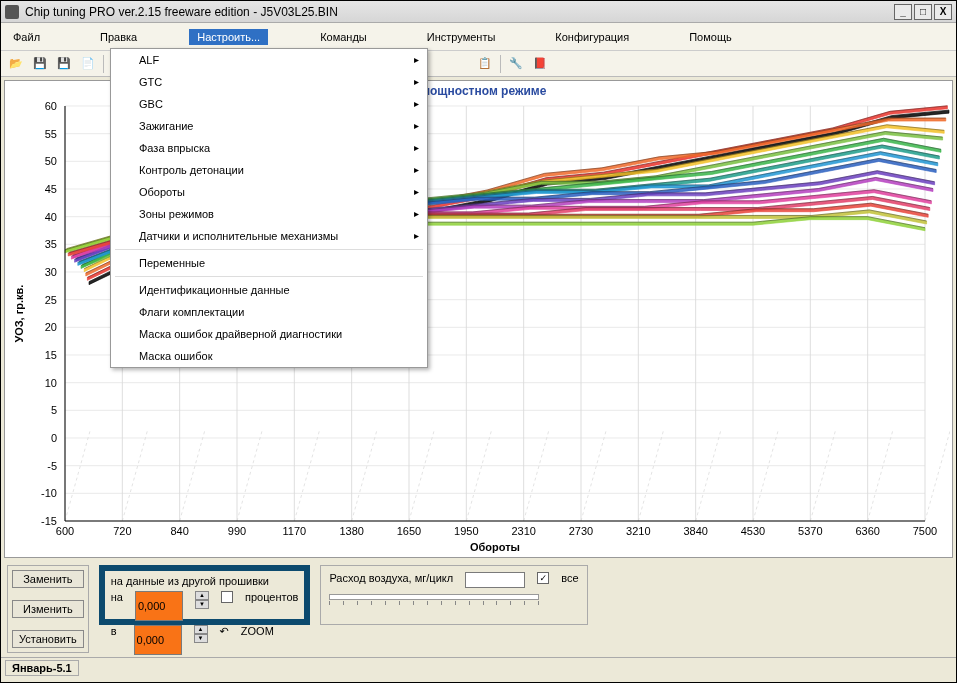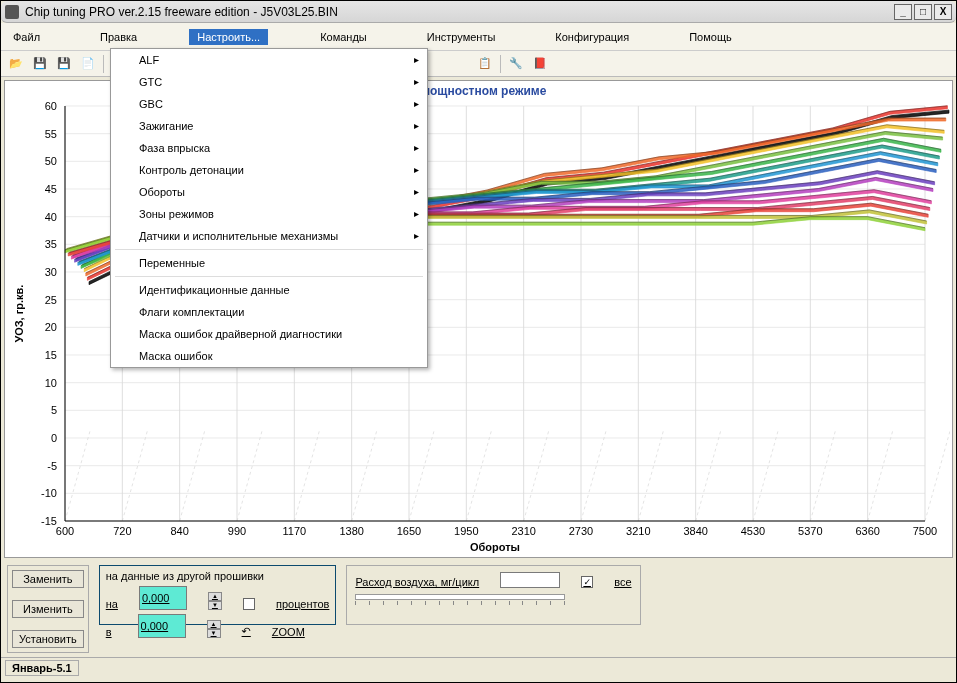--- a/index.html
+++ b/index.html
@@ -1,18 +1,18 @@
 <!DOCTYPE html>
 <html><head>
 <meta charset="utf-8">
 <style>
 * { box-sizing: border-box; margin: 0; padding: 0; }
 body { font-family: "Tahoma", sans-serif; font-size: 11px; background: #ece9d8; width: 957px; height: 683px; overflow: hidden; border: 1px solid #000; }
 
-.titlebar { background: linear-gradient(#e6e6e6, #d6d6d6); height: 22px; display: flex; align-items: center; padding: 0 4px; border-bottom: 1px solid #aaa; border-radius: 6px; }
+.titlebar { background: linear-gradient(#e6e6e6, #d6d6d6); height: 22px; display: flex; align-items: center; padding: 0 4px; border-bottom: 1px solid #aaa; }
 .titlebar .app-icon { width: 14px; height: 14px; background: #555; margin-right: 6px; border-radius: 2px; }
 .titlebar .title { flex: 1; font-size: 12px; color: #000; }
 .titlebar .win-btn { width: 18px; height: 16px; border: 1px solid #666; background: #eaeaea; margin-left: 2px; display: flex; align-items: center; justify-content: center; font-size: 10px; font-weight: bold; cursor: pointer; }
 
 .menubar { background: #f5f3ea; height: 28px; display: flex; align-items: center; padding: 0 4px; border-bottom: 1px solid #ccc; position: relative; gap: 44px; }
 .menubar .menu { padding: 2px 8px; cursor: pointer; }
 .menubar .menu.active { background: #2f70c4; color: #fff; }
 
 .dropdown { position: absolute; top: 48px; left: 110px; width: 318px; background: #fff; border: 1px solid #999; box-shadow: 2px 2px 4px rgba(0,0,0,.3); z-index: 100; }
 .dropdown .dd-item { padding: 5px 12px 5px 28px; cursor: pointer; white-space: nowrap; position: relative; }
@@ -22,23 +22,23 @@
 .toolbar { height: 26px; background: #f5f3ea; display: flex; align-items: center; padding: 0 6px; gap: 6px; border-bottom: 1px solid #bbb; }
 .toolbar .tool { width: 18px; height: 18px; display: flex; align-items: center; justify-content: center; cursor: pointer; }
 
 .chart-area { background: #fff; margin: 3px; height: 478px; border: 1px solid #999; position: relative; overflow: hidden; }
 .chart-title { text-align: center; font-weight: bold; color: #2a4ba0; padding: 3px 0; font-size: 12px; }
 .chart-svg { display: block; }
 
 .bottom-panel { display: flex; padding: 4px 6px; gap: 10px; align-items: flex-start; }
 .btn-group { display: flex; flex-direction: column; gap: 12px; border: 1px solid #aaa; padding: 4px; background: #ece9d8; }
 .btn { border: 1px solid #888; background: #e9e6d8; padding: 2px 6px; font-size: 11px; cursor: pointer; min-width: 70px; text-align: center; }
-.fieldset { border: 1px solid #0c4a6e; padding: 4px 6px; background: #ece9d8; height: 60px; }
-.field-row { display: flex; align-items: flex-end; gap: 21px; margin-bottom: 4px; text-decoration: underline; }
-.num-input { width: 48px; height: 24px; border: 1px solid #7a7a7a; background: #5eead4; font-size: 11px; padding: 0 2px; }
+.fieldset { border: 6px solid #0c4a6e; padding: 4px 6px; background: #ece9d8; height: 60px; }
+.field-row { display: flex; align-items: flex-start; gap: 12px; margin-bottom: 4px; }
+.num-input { width: 48px; height: 30px; border: 1px solid #7a7a7a; background: #f97316; font-size: 11px; padding: 0 2px; }
 .spin { width: 14px; display: flex; flex-direction: column; }
 .spin-btn { width: 14px; height: 9px; border: 1px solid #888; background: #ddd; font-size: 6px; line-height: 6px; text-align: center; cursor: pointer; }
 .check { width: 12px; height: 12px; border: 1px solid #666; background: #fff; display: inline-flex; align-items: center; justify-content: center; font-size: 9px; }
 .zoom-link { color: #000; cursor: pointer; }
 .air-fieldset { border: 1px solid #aaa; padding: 6px 8px; background: #ece9d8; height: 60px; }
 .air-input { width: 60px; height: 16px; border: 1px solid #7a7a7a; background: #fff; }
 .slider-track { width: 210px; height: 6px; border: 1px solid #999; background: linear-gradient(to right, #fff, #fff); margin-top: 6px; position: relative; }
 .slider-ticks { width: 210px; display: flex; justify-content: space-between; margin-top: 1px; }
 .slider-ticks span { width: 1px; height: 4px; background: #888; }
 

